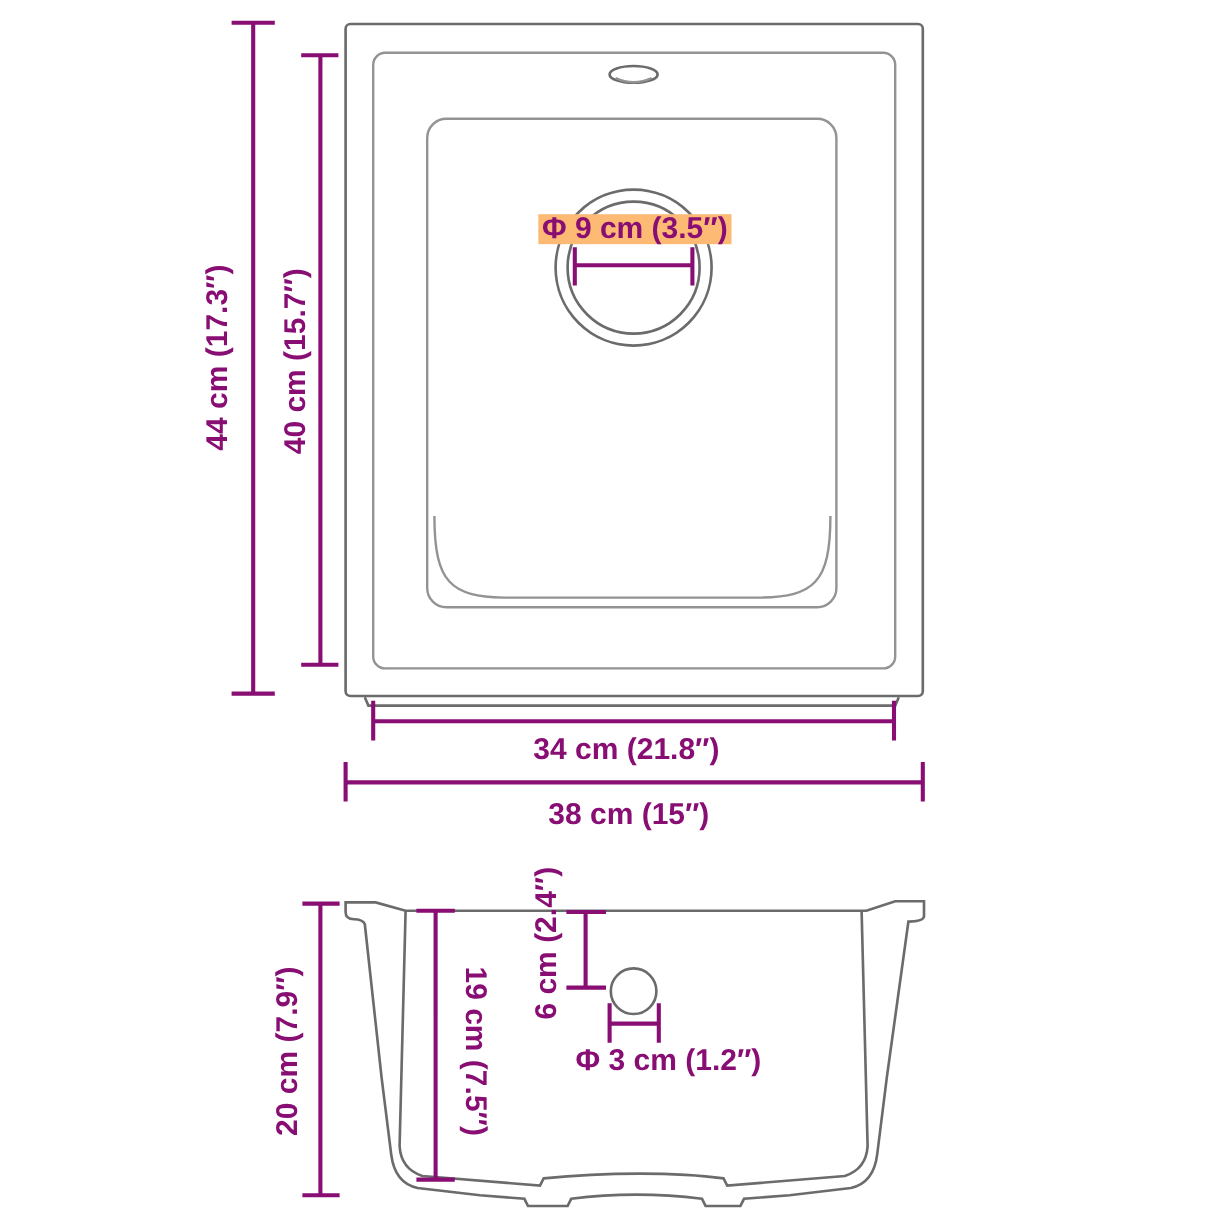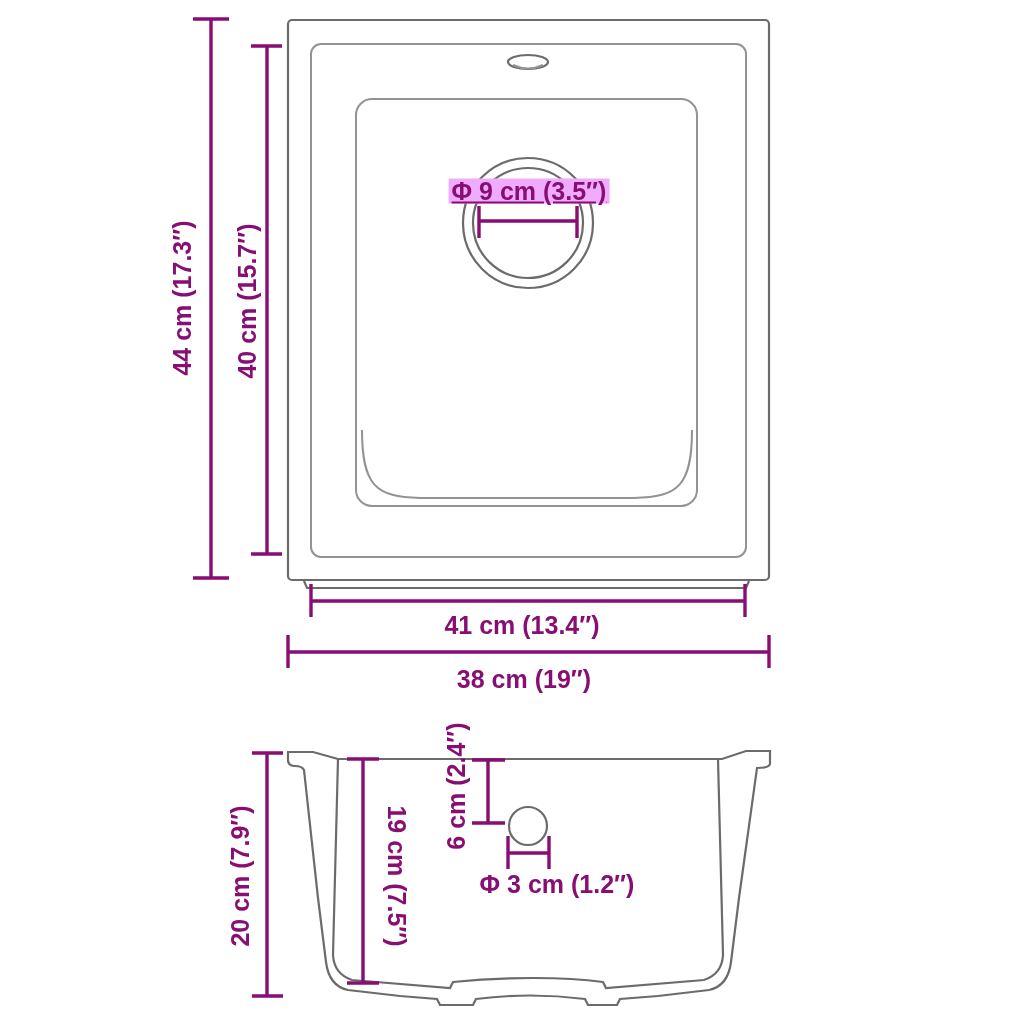--- a/index.html
+++ b/index.html
@@ -15,21 +15,21 @@
     position:absolute;
     font-weight:bold;
     font-size:25px;
     color:var(--dim-color,#880e74);
     white-space:nowrap;
     transform:translate(-50%,-50%);
     line-height:1;
   }
   .rot-ccw{transform:translate(-50%,-50%) rotate(-90deg);}
   .rot-cw{transform:translate(-50%,-50%) rotate(90deg);}
-  .halo{background:#f0abfc;padding:0 3px;text-decoration:underline;}
+  .halo{background:#fdba74;padding:0 3px;}
   .outline-dark{stroke:var(--outline-dark,#6b6b6b);stroke-width:2.2;fill:none;}
   .outline-light{stroke:var(--outline-light,#939393);stroke-width:2;fill:none;}
   .dim{stroke:var(--dim-color,#880e74);stroke-width:3.4;fill:none;}
 </style>
 </head>
 <body>
 
 <div id="canvas">
 
   <svg id="drawing" width="1024" height="1024" viewBox="0 0 1024 1024">
@@ -102,23 +102,23 @@
       <path class="dim" d="M508,836 V869 M508,853 H549 M549,836 V869"></path>
     </g>
   </svg>
 
   <div class="lbl rot-ccw" style="left:182px;top:298px">44 cm (17.3″)</div>
 
   <div class="lbl rot-ccw" style="left:247px;top:301px">40 cm (15.7″)</div>
 
   <div class="lbl halo" style="left:529px;top:191px">Φ 9 cm (3.5″)</div>
 
-  <div class="lbl" style="left:522px;top:625px">41 cm (13.4″)</div>
+  <div class="lbl" style="left:522px;top:625px">34 cm (21.8″)</div>
 
-  <div class="lbl" style="left:524px;top:679px">38 cm (19″)</div>
+  <div class="lbl" style="left:524px;top:679px">38 cm (15″)</div>
 
   <div class="lbl rot-ccw" style="left:240px;top:876px">20 cm (7.9″)</div>
 
   <div class="lbl rot-cw" style="left:396px;top:876px">19 cm (7.5″)</div>
 
   <div class="lbl rot-ccw" style="left:456px;top:786px">6 cm (2.4″)</div>
 
   <div class="lbl" style="left:557px;top:884px">Φ 3 cm (1.2″)</div>
 </div>
 

